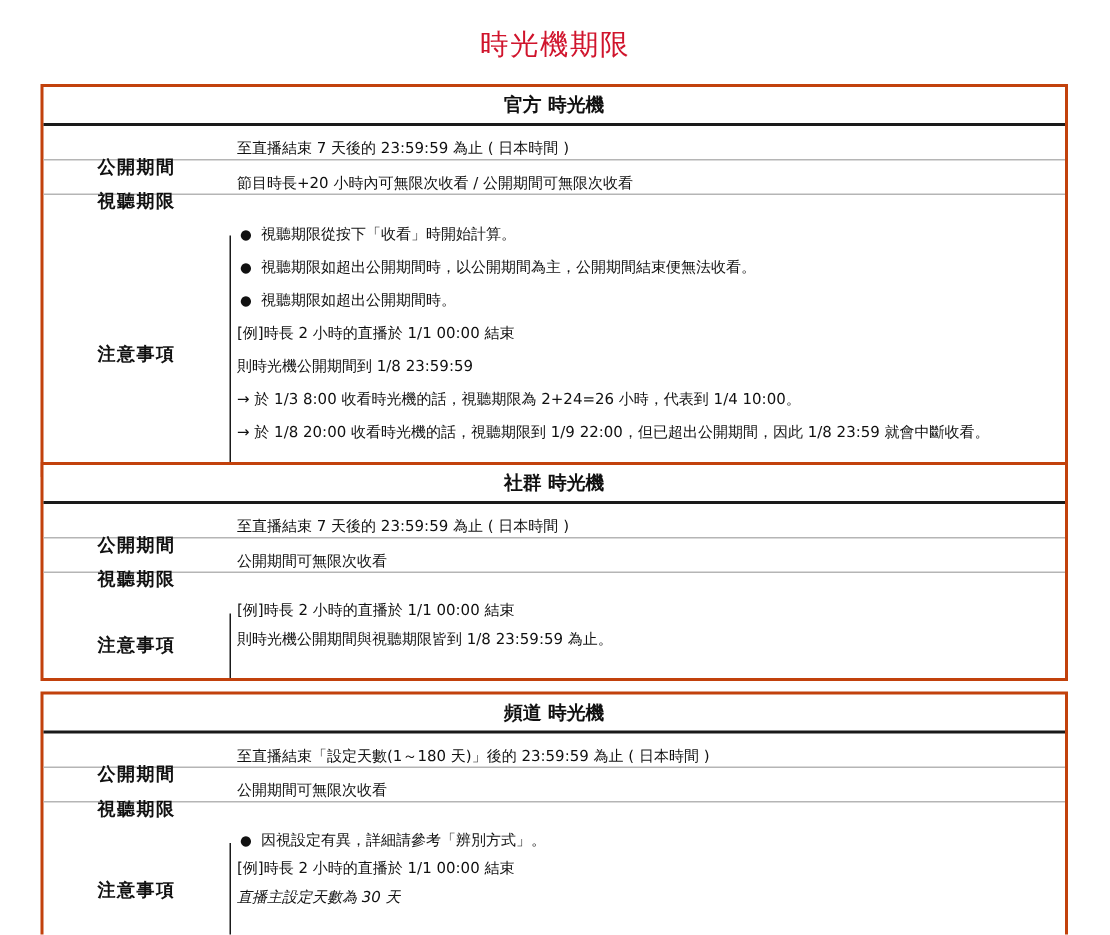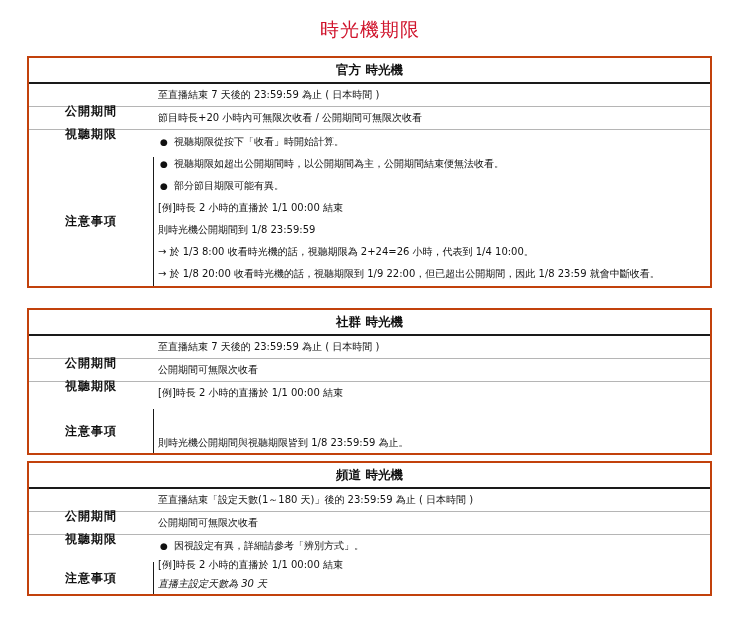--- a/index.html
+++ b/index.html
@@ -57,21 +57,21 @@
       display: flex;
       align-items: center;
       justify-content: center;
       font-size: 12px;
       font-weight: bold;
       letter-spacing: 1px;
       margin-top: 27px;
     }
     .value {
       flex: 1;
-      padding: 1px 4px;
+      padding: 16px 4px;
       font-size: 10px;
       display: flex;
       flex-direction: column;
       justify-content: center;
     }
     .value .line {
       height: 22px;
       line-height: 22px;
       white-space: nowrap;
     }
@@ -101,21 +101,21 @@
     <div class="label">視聽期限</div>
     <div class="value">
       <div class="line">節目時長+20 小時內可無限次收看 / 公開期間可無限次收看</div>
     </div>
   </div>
   <div class="row">
     <div class="label">注意事項</div>
     <div class="value">
       <div class="line bullet">視聽期限從按下「收看」時開始計算。</div>
       <div class="line bullet">視聽期限如超出公開期間時，以公開期間為主，公開期間結束便無法收看。</div>
-      <div class="line bullet">部分節目期限可能有異。</div>
+      <div class="line bullet">視聽期限如超出公開期間時。</div>
       <div class="line">[例]時長 2 小時的直播於 1/1 00:00 結束</div>
       <div class="line">則時光機公開期間到 1/8 23:59:59</div>
       <div class="line">→ 於 1/3 8:00 收看時光機的話，視聽期限為 2+24=26 小時，代表到 1/4 10:00。</div>
       <div class="line">→ 於 1/8 20:00 收看時光機的話，視聽期限到 1/9 22:00，但已超出公開期間，因此 1/8 23:59 就會中斷收看。</div>
     </div>
   </div>
 </div>
 
 <div class="tbl" style="top:308px;">
   <div class="tbl-head">社群  時光機</div>
@@ -128,21 +128,21 @@
   <div class="row single">
     <div class="label">視聽期限</div>
     <div class="value">
       <div class="line">公開期間可無限次收看</div>
     </div>
   </div>
   <div class="row">
     <div class="label">注意事項</div>
     <div class="value">
       <div class="line" style="height:19px;line-height:19px;">[例]時長 2 小時的直播於 1/1 00:00 結束</div>
-      <div class="line" style="height:19px;line-height:19px;margin-top:31px;">則時光機公開期間與視聽期限皆到 1/8 23:59:59 為止。</div>
+      <div class="line" style="height:19px;line-height:19px;">則時光機公開期間與視聽期限皆到 1/8 23:59:59 為止。</div>
     </div>
   </div>
 </div>
 
 <div class="tbl" style="top:461px;">
   <div class="tbl-head">頻道  時光機</div>
   <div class="row single">
     <div class="label">公開期間</div>
     <div class="value">
       <div class="line">至直播結束「設定天數(1～180 天)」後的 23:59:59 為止 ( 日本時間 )</div>

